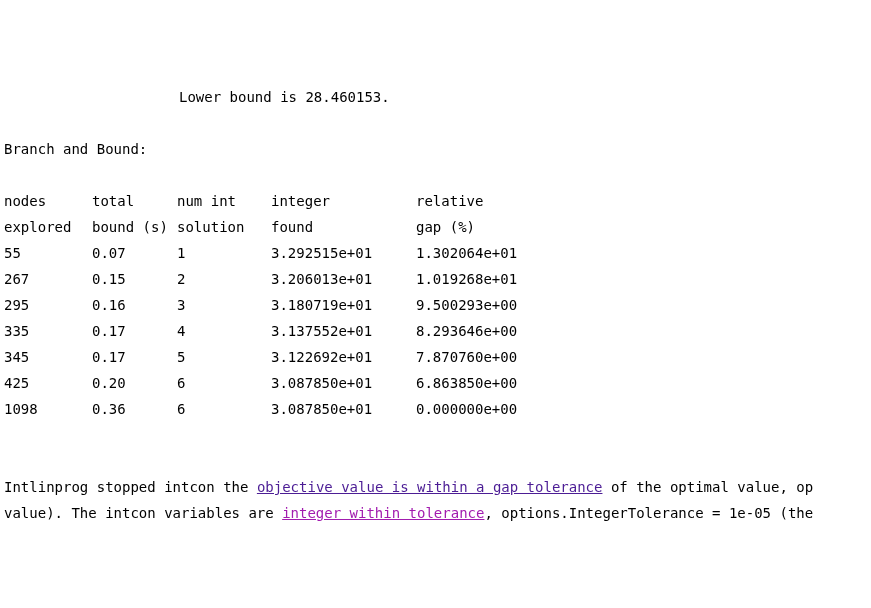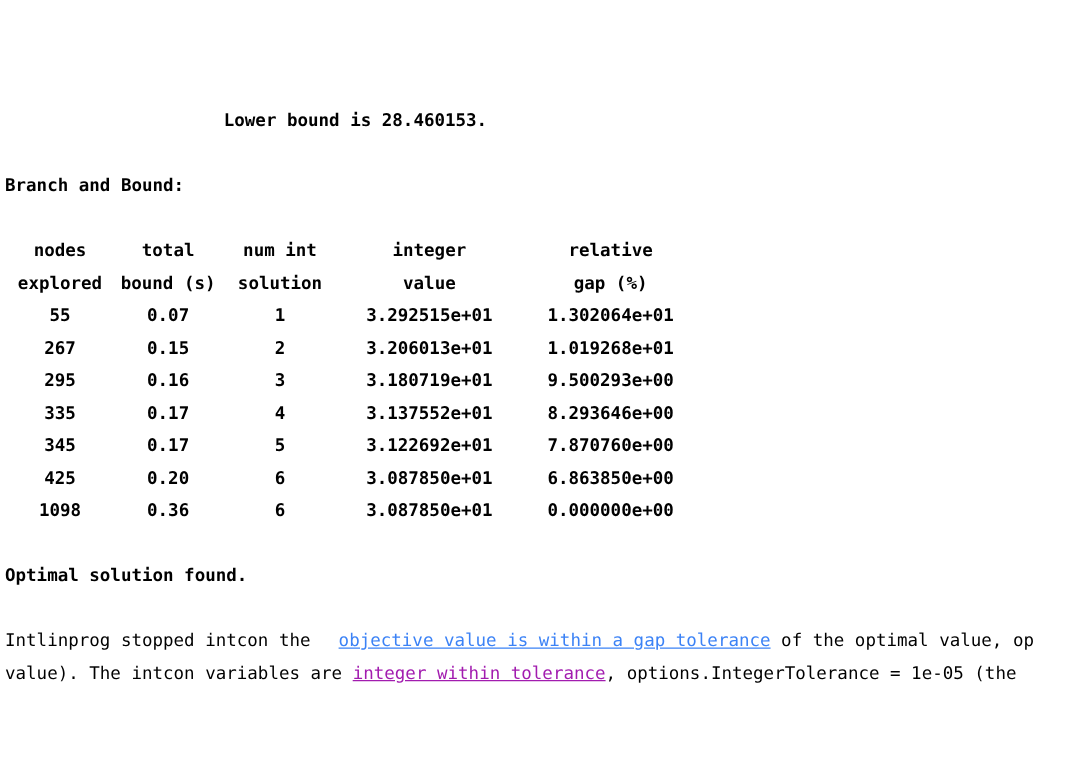--- a/index.html
+++ b/index.html
@@ -25,21 +25,20 @@
     padding: 6px 0 0 4px;
     box-sizing: border-box;
     overflow: hidden;
   }
 
   .line {
     height: 26px;
     line-height: 26px;
     white-space: pre;
     overflow: hidden;
-    font-weight: bold;
   }
 
   .blank {
     height: 26px;
   }
 
   
   .phase {
     display: block;
     white-space: pre;
@@ -55,22 +54,22 @@
     border-collapse: collapse;
     white-space: pre;
     table-layout: fixed;
   }
   .bb-table th,
   .bb-table td {
     padding: 0;
     margin: 0;
     height: 26px;
     line-height: 26px;
-    text-align: center;
-    font-weight: bold;
+    text-align: left;
+    font-weight: normal;
     white-space: pre;
     vertical-align: top;
   }
   .col-nodes    { width: 88px; }
   .col-time     { width: 85px; }
   .col-numint   { width: 94px; }
   .col-fval     { width: 145px; }
   .col-gap      { width: 145px; }
 
   
@@ -118,33 +117,32 @@
         <th class="col-nodes">nodes</th>
         <th class="col-time">total</th>
         <th class="col-numint">num int</th>
         <th class="col-fval">integer</th>
         <th class="col-gap">relative</th>
       </tr>
       <tr>
         <th class="col-nodes">explored</th>
         <th class="col-time">bound (s)</th>
         <th class="col-numint">solution</th>
-        <th class="col-fval">value</th>
+        <th class="col-fval">found</th>
         <th class="col-gap">gap (%)</th>
       </tr>
     </thead>
     <tbody id="bb-body"><tr><td class="col-nodes">55</td><td class="col-time">0.07</td><td class="col-numint">1</td><td class="col-fval">3.292515e+01</td><td class="col-gap">1.302064e+01</td></tr><tr><td class="col-nodes">267</td><td class="col-time">0.15</td><td class="col-numint">2</td><td class="col-fval">3.206013e+01</td><td class="col-gap">1.019268e+01</td></tr><tr><td class="col-nodes">295</td><td class="col-time">0.16</td><td class="col-numint">3</td><td class="col-fval">3.180719e+01</td><td class="col-gap">9.500293e+00</td></tr><tr><td class="col-nodes">335</td><td class="col-time">0.17</td><td class="col-numint">4</td><td class="col-fval">3.137552e+01</td><td class="col-gap">8.293646e+00</td></tr><tr><td class="col-nodes">345</td><td class="col-time">0.17</td><td class="col-numint">5</td><td class="col-fval">3.122692e+01</td><td class="col-gap">7.870760e+00</td></tr><tr><td class="col-nodes">425</td><td class="col-time">0.20</td><td class="col-numint">6</td><td class="col-fval">3.087850e+01</td><td class="col-gap">6.863850e+00</td></tr><tr><td class="col-nodes">1098</td><td class="col-time">0.36</td><td class="col-numint">6</td><td class="col-fval">3.087850e+01</td><td class="col-gap">0.000000e+00</td></tr></tbody>
   </table>
 
   <div class="blank"></div>
 
-  <div class="line">Optimal solution found.</div>
 
   <div class="blank"></div>
 
-  <div class="diag-line"><span>Intlinprog stopped intcon the </span><a class="doclink" href="#" style="color: #3b82f6; margin-left: 14px;">objective value is within a gap tolerance</a><span> of the optimal value, op</span></div>
+  <div class="diag-line"><span>Intlinprog stopped intcon the </span><a class="doclink" href="#" style="color: #4c1d95;">objective value is within a gap tolerance</a><span> of the optimal value, op</span></div>
 
   <div class="diag-line"><span>value). The intcon variables are </span><a class="doclink" href="#" style="color: #a21caf;">integer within tolerance</a><span>, options.IntegerTolerance = 1e-05 (the</span></div>
 
   <div class="blank"></div>
 
 
 </div>
 
 </body></html>

